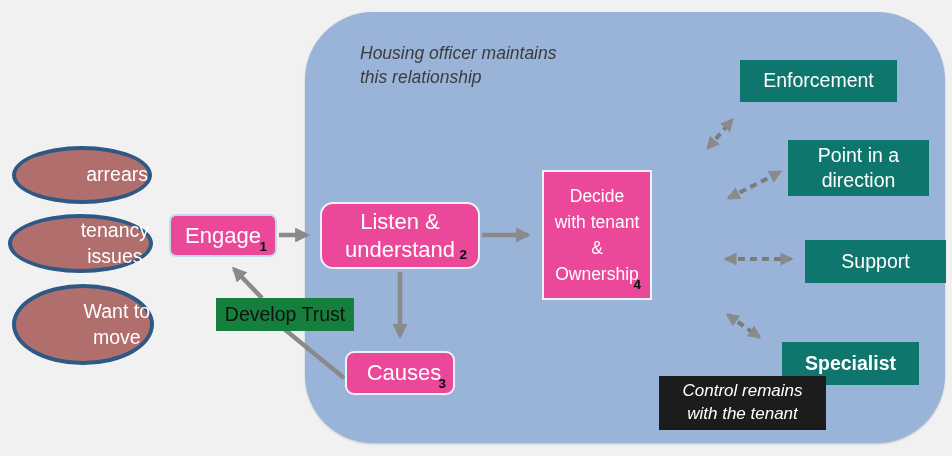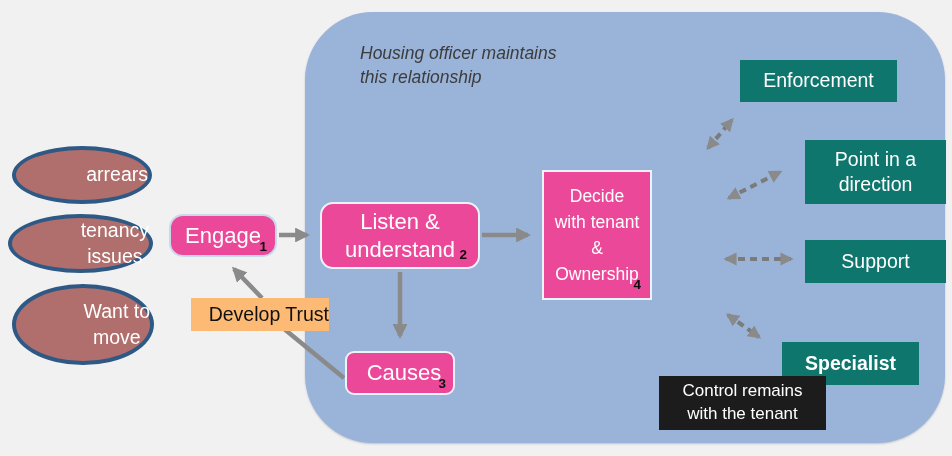--- a/index.html
+++ b/index.html
@@ -60,74 +60,75 @@
     box-sizing: border-box;
     background: #ec4899;
     border: 2.5px solid #eef3fa;
     color: #ffffff;
     display: flex;
     align-items: center;
     justify-content: center;
     text-align: center;
     white-space: pre-line;
   }
-  .step-engage { left: 169px; top: 214px; width: 108px; height: 43px; border-radius: 14px;  font-size: 22px; border-color: #c9d9ec; }
+  .step-engage { left: 169px; top: 214px; width: 108px; height: 43px; border-radius: 7px;  font-size: 22px; border-color: #c9d9ec; }
   .step-listen { left: 320px; top: 202px; width: 160px; height: 67px; border-radius: 13px; font-size: 22px; line-height: 1.25; }
   .step-causes { left: 345px; top: 351px; width: 110px; height: 44px; border-radius: 9px;  font-size: 22px; padding-left: 8px; }
   .step-decide { left: 542px; top: 170px; width: 110px; height: 130px; border-radius: 0;   font-size: 17.5px; line-height: 1.5; }
   .num {
     position: absolute;
     color: #0d0d0d;
     font-size: 13.5px;
     font-weight: bold;
   }
   .num-1 { right: 8px;  bottom: 1px; }
   .num-2 { right: 11px; bottom: 3px; }
   .num-3 { right: 7px;  bottom: 2px; }
   .num-4 { right: 9px;  bottom: 3px; }
   .trust-label {
     position: absolute;
-    left: 191px; top: 298px;
+    left: 216px; top: 298px;
     width: 138px; height: 33px;
-    background: #fdba74;
+    background: #15803d;
     color: #111111;
     display: flex;
     align-items: center;
-    justify-content: flex-end;
+    justify-content: center;
     font-size: 19.5px;
   }
   .option {
     position: absolute;
     background: #0f766e;
     color: #ffffff;
     display: flex;
     align-items: center;
     justify-content: center;
     text-align: center;
     white-space: pre-line;
     font-size: 19.5px;
     line-height: 1.3;
   }
   .opt-enforcement { left: 740px; top: 60px;  width: 157px; height: 42px; }
-  .opt-point       { left: 805px; top: 140px; width: 141px; height: 64px; text-align: center; }
+  .opt-point       { left: 788px; top: 140px; width: 141px; height: 56px; text-align: center; }
   .opt-support     { left: 805px; top: 240px; width: 141px; height: 43px; }
   .opt-specialist  { left: 782px; top: 342px; width: 137px; height: 43px; font-weight: bold; }
   .control {
     position: absolute;
     left: 659px; top: 376px;
     width: 167px; height: 54px;
     background: #1c1c1c;
     color: #ffffff;
     display: flex;
     align-items: center;
     justify-content: center;
     text-align: center;
     white-space: pre-line;
     font-size: 17px;
     line-height: 1.35;
+    font-style: italic;
   }
 </style>
 </head>
 <body>
 
 <div class="canvas">
 
   <div class="container"></div>
 
   <svg class="overlay" width="952" height="456" viewBox="0 0 952 456">

